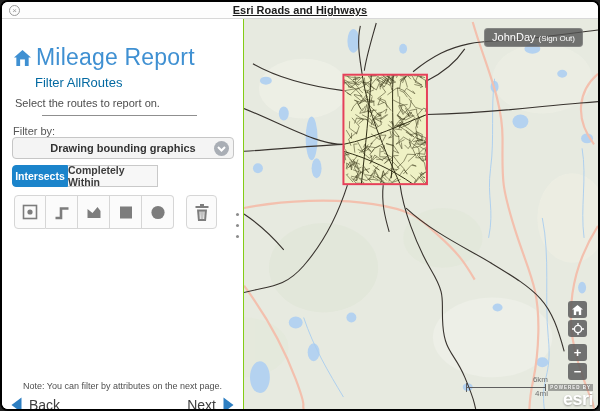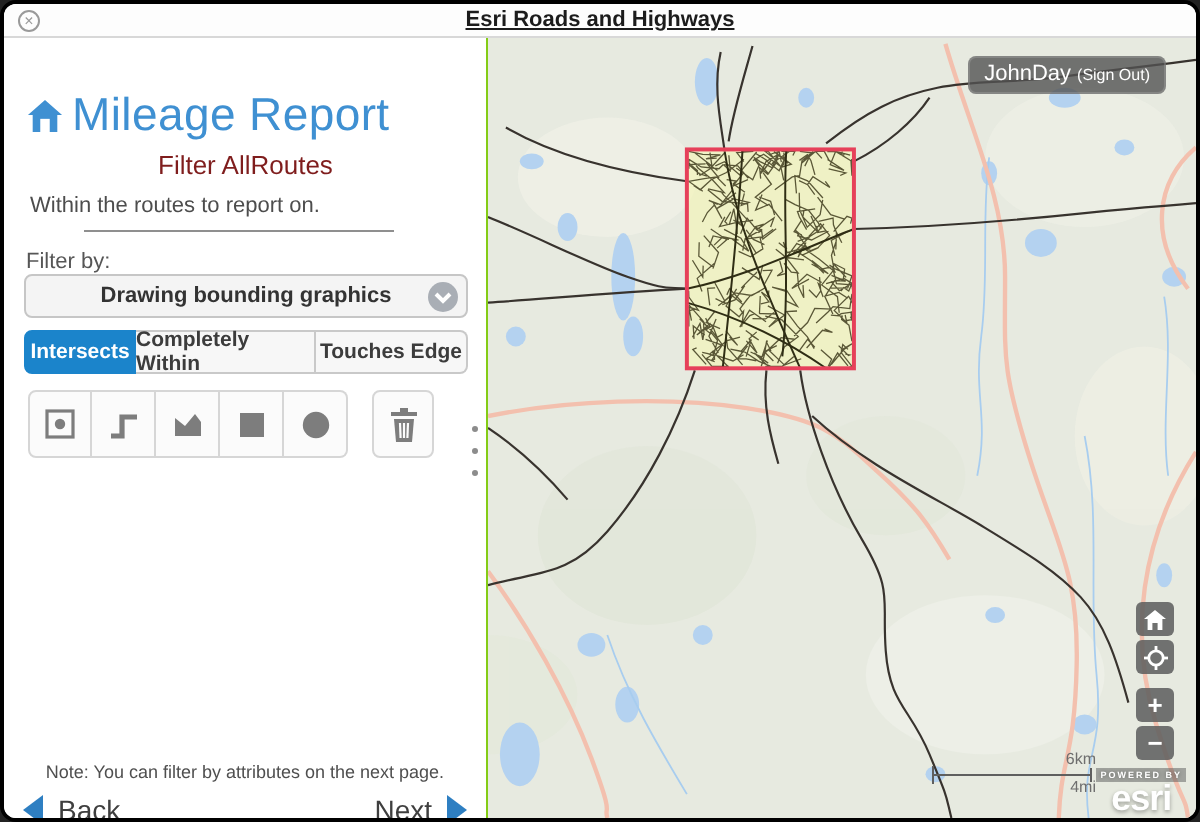--- a/index.html
+++ b/index.html
@@ -31,21 +31,21 @@
     position:relative; width:242px; height:100%; background:#fff;
     border-right:1px solid #84cc16; flex:none;
   }
   .map { position:relative; flex:1; overflow:hidden; background:#e7eae0; }
   .map svg.basemap { position:absolute; left:0; top:0; width:100%; height:100%; }
 
   
   .hdr-row { position:absolute; left:11px; top:25px; display:flex; align-items:center; }
   .home-icon { width:19px; height:18px; margin-right:4px; }
   .page-title { font-size:23px; color:#3f90d2; letter-spacing:0.2px; }
-  .page-subtitle { position:absolute; left:33px; top:56px; font-size:13px; color:#7f1d1d;margin-left:44px; }
+  .page-subtitle { position:absolute; left:33px; top:56px; font-size:13px; color:#0369a1; }
   .instruction { position:absolute; left:13px; top:78px; font-size:11px; color:#4d4d4d; }
   .divider { position:absolute; left:40px; top:96px; width:155px; border-top:1px solid #8f8f8f; }
   .filter-label { position:absolute; left:11px; top:106px; font-size:11px; color:#565656; }
 
   .dropdown {
     position:absolute; left:10px; top:118px; width:222px; height:22px;
     background:#f4f4f4; border:1px solid #c6c6c6; border-radius:4px;
     display:flex; align-items:center; justify-content:center; cursor:pointer;
   }
   .dropdown .dd-label { font-size:11px; font-weight:bold; color:#333; }
@@ -106,21 +106,21 @@
   }
   .map-ctrl.gap { margin-top:7px; }
 
   .scalebar { position:absolute; left:222px; bottom:13px; width:82px; height:16px; }
   .scalebar .bar { position:absolute; left:0; right:2px; top:7px; border-top:1px solid #5f5f5f; }
   .scalebar .tickL { position:absolute; left:0; top:3px; height:9px; border-left:1px solid #5f5f5f; }
   .scalebar .tickR { position:absolute; right:2px; top:4px; height:7px; border-left:1px solid #5f5f5f; }
   .scalebar .lbl-top { position:absolute; right:0; top:-5px; font-size:8px; color:#6e6e6e; }
   .scalebar .lbl-bot { position:absolute; right:0; top:9px; font-size:8px; color:#6e6e6e; }
 
-  .esri-logo { position:absolute; right:5px; bottom:2px; text-align:center; color:#fff; }
+  .esri-logo { position:absolute; right:5px; bottom:2px; text-align:right; color:#fff; }
   .esri-powered {
     font-size:4.5px; letter-spacing:1px; font-weight:bold;
     background:rgba(90,90,90,0.5); padding:1px 2px; display:block;
     text-shadow:0 0 2px rgba(0,0,0,0.4);
   }
   .esri-brand {
     font-size:18px; font-weight:bold; line-height:16px; display:block;
     text-shadow:0 1px 2px rgba(0,0,0,0.35); letter-spacing:-0.5px;
   }
 </style>
@@ -140,38 +140,37 @@
 
       <div class="hdr-row">
         <svg class="home-icon" viewBox="0 0 20 19">
           <path d="M10 1 L19 9 L16.5 9 L16.5 18 L3.5 18 L3.5 9 L1 9 Z" fill="#3f90d2"></path>
           <rect x="7.5" y="11" width="5" height="7" fill="#fff"></rect>
         </svg>
         <span class="page-title">Mileage Report</span>
       </div>
       <div class="page-subtitle">Filter AllRoutes</div>
 
-      <div class="instruction">Within the routes to report on.</div>
+      <div class="instruction">Select the routes to report on.</div>
       <div class="divider"></div>
 
       <div class="filter-label">Filter by:</div>
 
       <div class="dropdown">
         <span class="dd-label">Drawing bounding graphics</span>
         <span class="dd-chevron">
           <svg width="9" height="6" viewBox="0 0 9 6">
               <polyline points="1,1 4.5,4.5 8,1" fill="none" stroke="#fff" stroke-width="2"></polyline>
             </svg>
         </span>
       </div>
 
       <div class="tabs">
         <div class="tab t1 first selected">Intersects</div>
         <div class="tab t2">Completely Within</div>
-        <div class="tab t3 last">Touches Edge</div>
       </div>
 
       <div class="tools">
         <div class="tool-btn first">
           <svg width="18" height="18" viewBox="0 0 18 18">
             <rect x="2.5" y="2.5" width="13" height="13" fill="none" stroke="#7d7d7d" stroke-width="1.6"></rect>
             <circle cx="9" cy="9" r="2.6" fill="#7d7d7d"></circle>
           </svg>
         </div>
         <div class="tool-btn">

